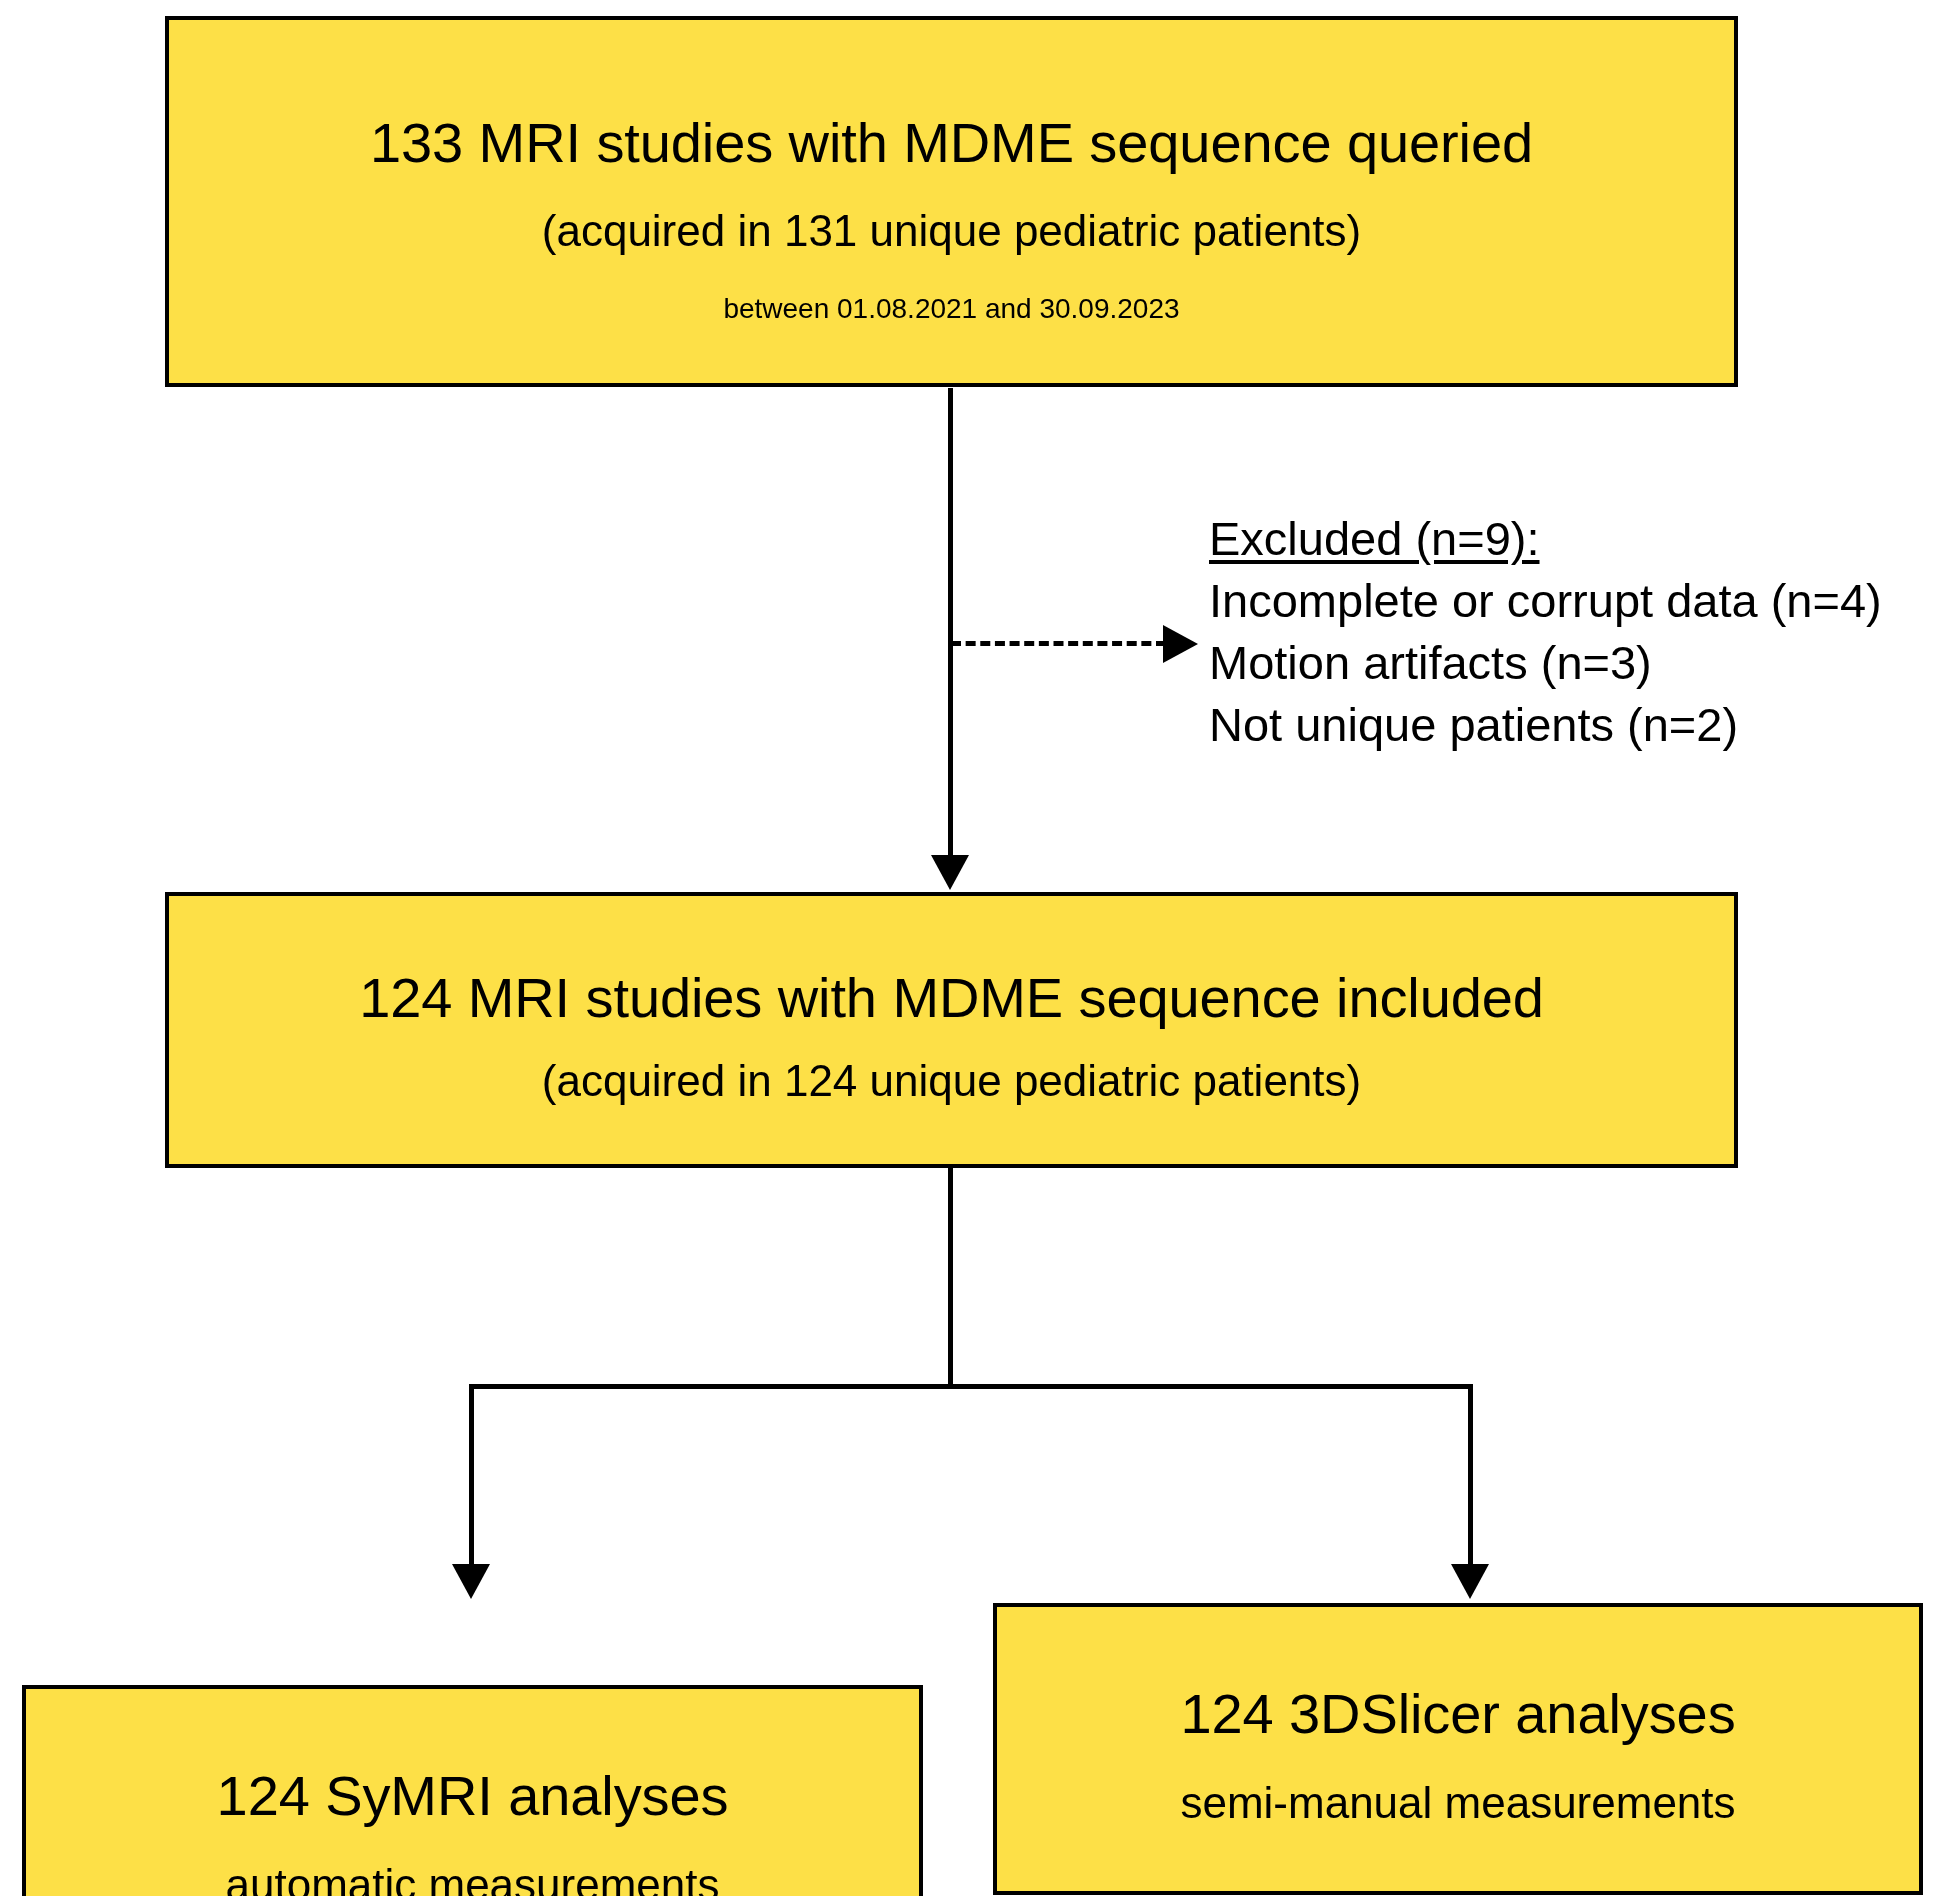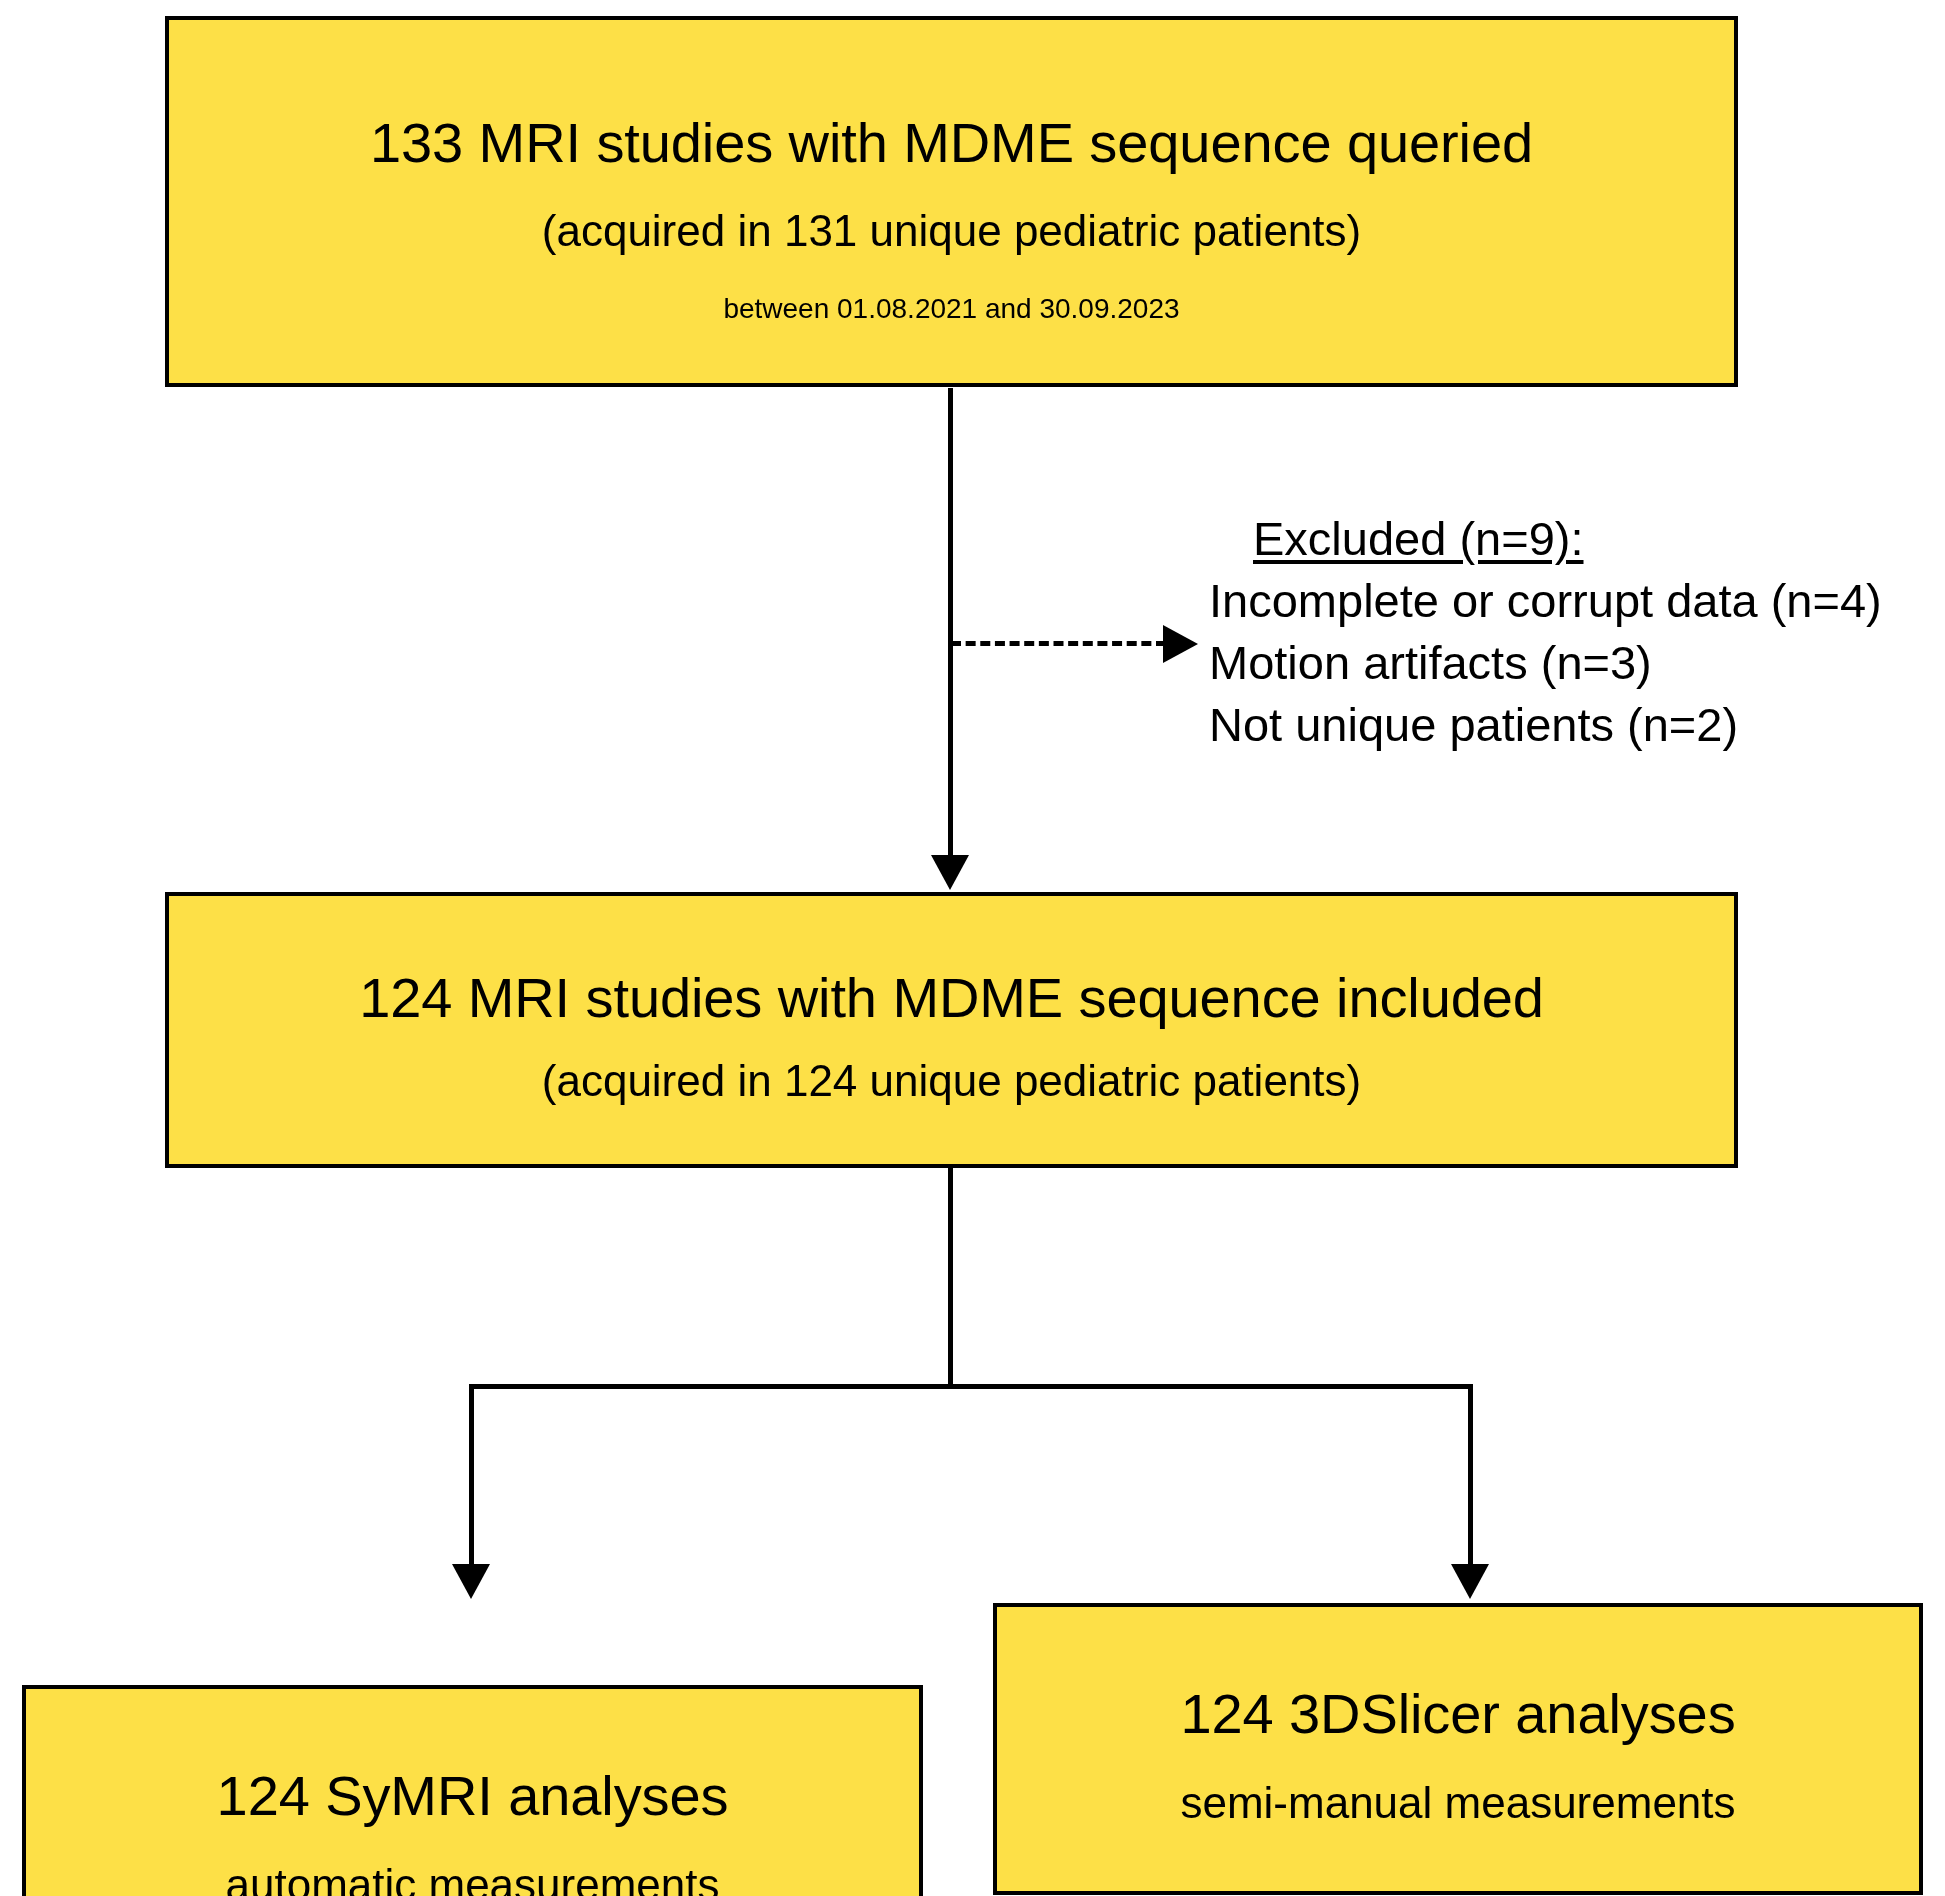--- a/index.html
+++ b/index.html
@@ -131,21 +131,20 @@
     width: 722px;
     font-size: 47px;
     line-height: 1.32;
     white-space: nowrap;
     text-align: left;
   }
   #excluded-block .excluded-heading {
     text-decoration: underline;
     text-underline-offset: 5.2px;
     text-decoration-thickness: 3.7px;
-    margin-left: 44px;
   }
   #excluded-block .excluded-reason { display: block; }
 </style>
 </head>
 <body>
 
 <div id="canvas">
 
   <div class="flow-box" id="box-screened">
     <div class="line-primary">133 MRI studies with MDME sequence queried</div>

